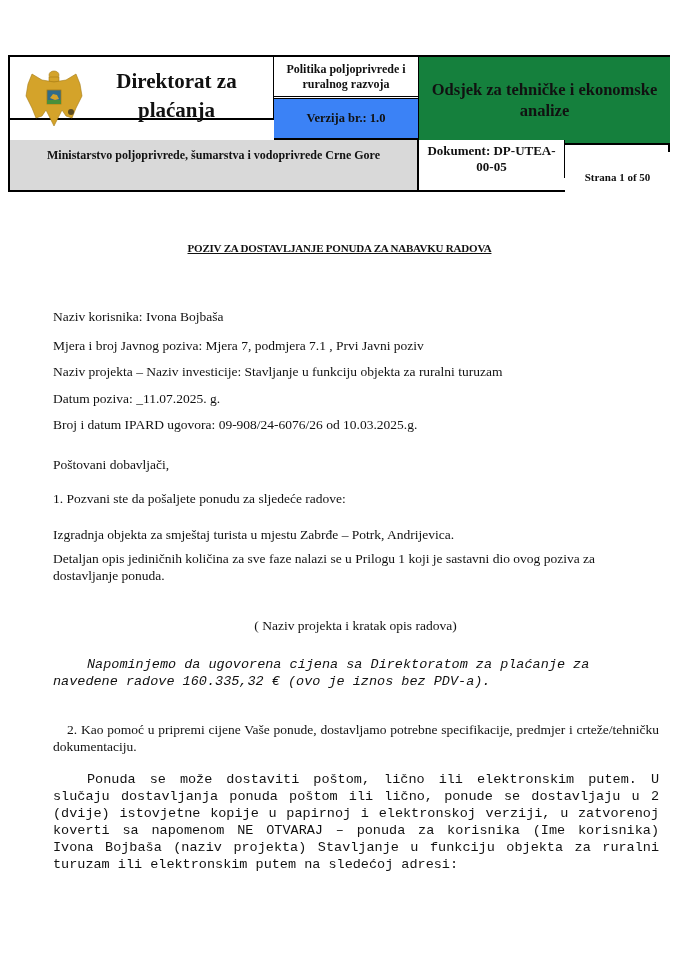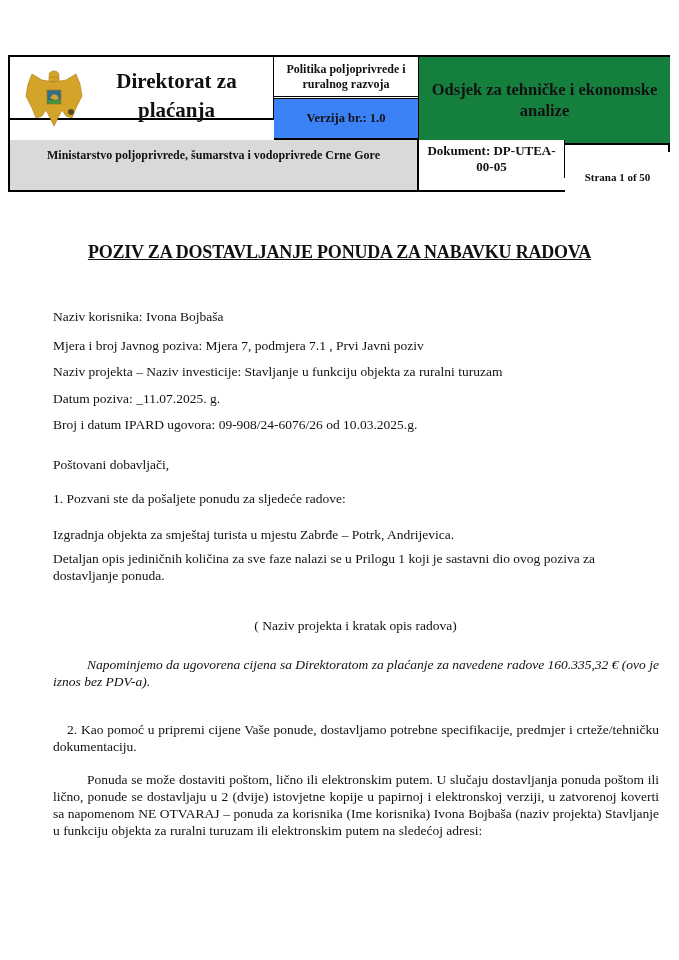--- a/index.html
+++ b/index.html
@@ -17,26 +17,26 @@
   .c-logo { position: absolute; left: 14px; top: 11px; width: 60px; height: 62px; }
   .c-title .t { position: absolute; left: 70px; right: 0; top: 10px; font-size: 21px; line-height: 29px; text-align: center; }
   .c-pol { left: 264px; top: 0; width: 145px; height: 42px; border-right: 1px solid #000; border-bottom: 3px double #000; font-size: 12px; line-height: 15px; background:#fff; }
   .c-ver { left: 264px; top: 42px; width: 145px; height: 41px; border-right: 1px solid #000; border-bottom: 2px solid #000; font-size: 12.5px; background:#3b82f6; }
   .c-ods { left: 409px; top: 0; width: 251px; height: 88px; border-bottom: 2px solid #000; background: #15803d; font-size: 16.5px; line-height: 21px; }
   .c-min { left: 0; top: 83px; width: 409px; height: 50px; border-right: 2px solid #000; background: #d9d9d9; font-size: 12px; line-height: 17px; padding: 0 10px; align-items: flex-start; padding-top: 7px; }
   .c-dok { left: 409px; top: 83px; width: 146px; height: 38px; border-right: 1px solid #000; font-size: 13px; line-height: 16px; background:#fff; }
   .c-str { left: 555px; top: 83px; width: 105px; height: 50px; font-size: 11px; background:#fff;margin-top:12px; }
 
   .doc-title { position: absolute; left: 0; width: 679px; top: 242px; text-align: center;
-               font-weight: bold; font-size: 18px; text-decoration: underline; letter-spacing: -0.2px; }
+               font-weight: bold; font-size: 11px; text-decoration: underline; letter-spacing: -0.2px; }
   .p { position: absolute; left: 37px; width: 606px; font-size: 13.5px; line-height: 17px; margin: 16px; }
   .just { text-align: justify; }
   .center { text-align: center; left: 0; width: 679px; }
   .ital { font-style: italic; }
-  .indent { text-indent: 34px; }
+  .indent { text-indent: 34px; font-family: Liberation Mono, monospace; }
 </style>
 </head>
 <body>
 
 <div class="hdr" data-name="document-header-table">
   <div class="cell c-title" data-name="directorate-cell">
     <svg class="c-logo" data-name="coat-of-arms-icon" viewBox="0 0 60 62">
       <g fill="#d4a32a" stroke="#a57a14" stroke-width="0.6">
         <ellipse cx="30" cy="7" rx="5" ry="4"></ellipse>
         <rect x="25" y="9" width="10" height="5"></rect>

